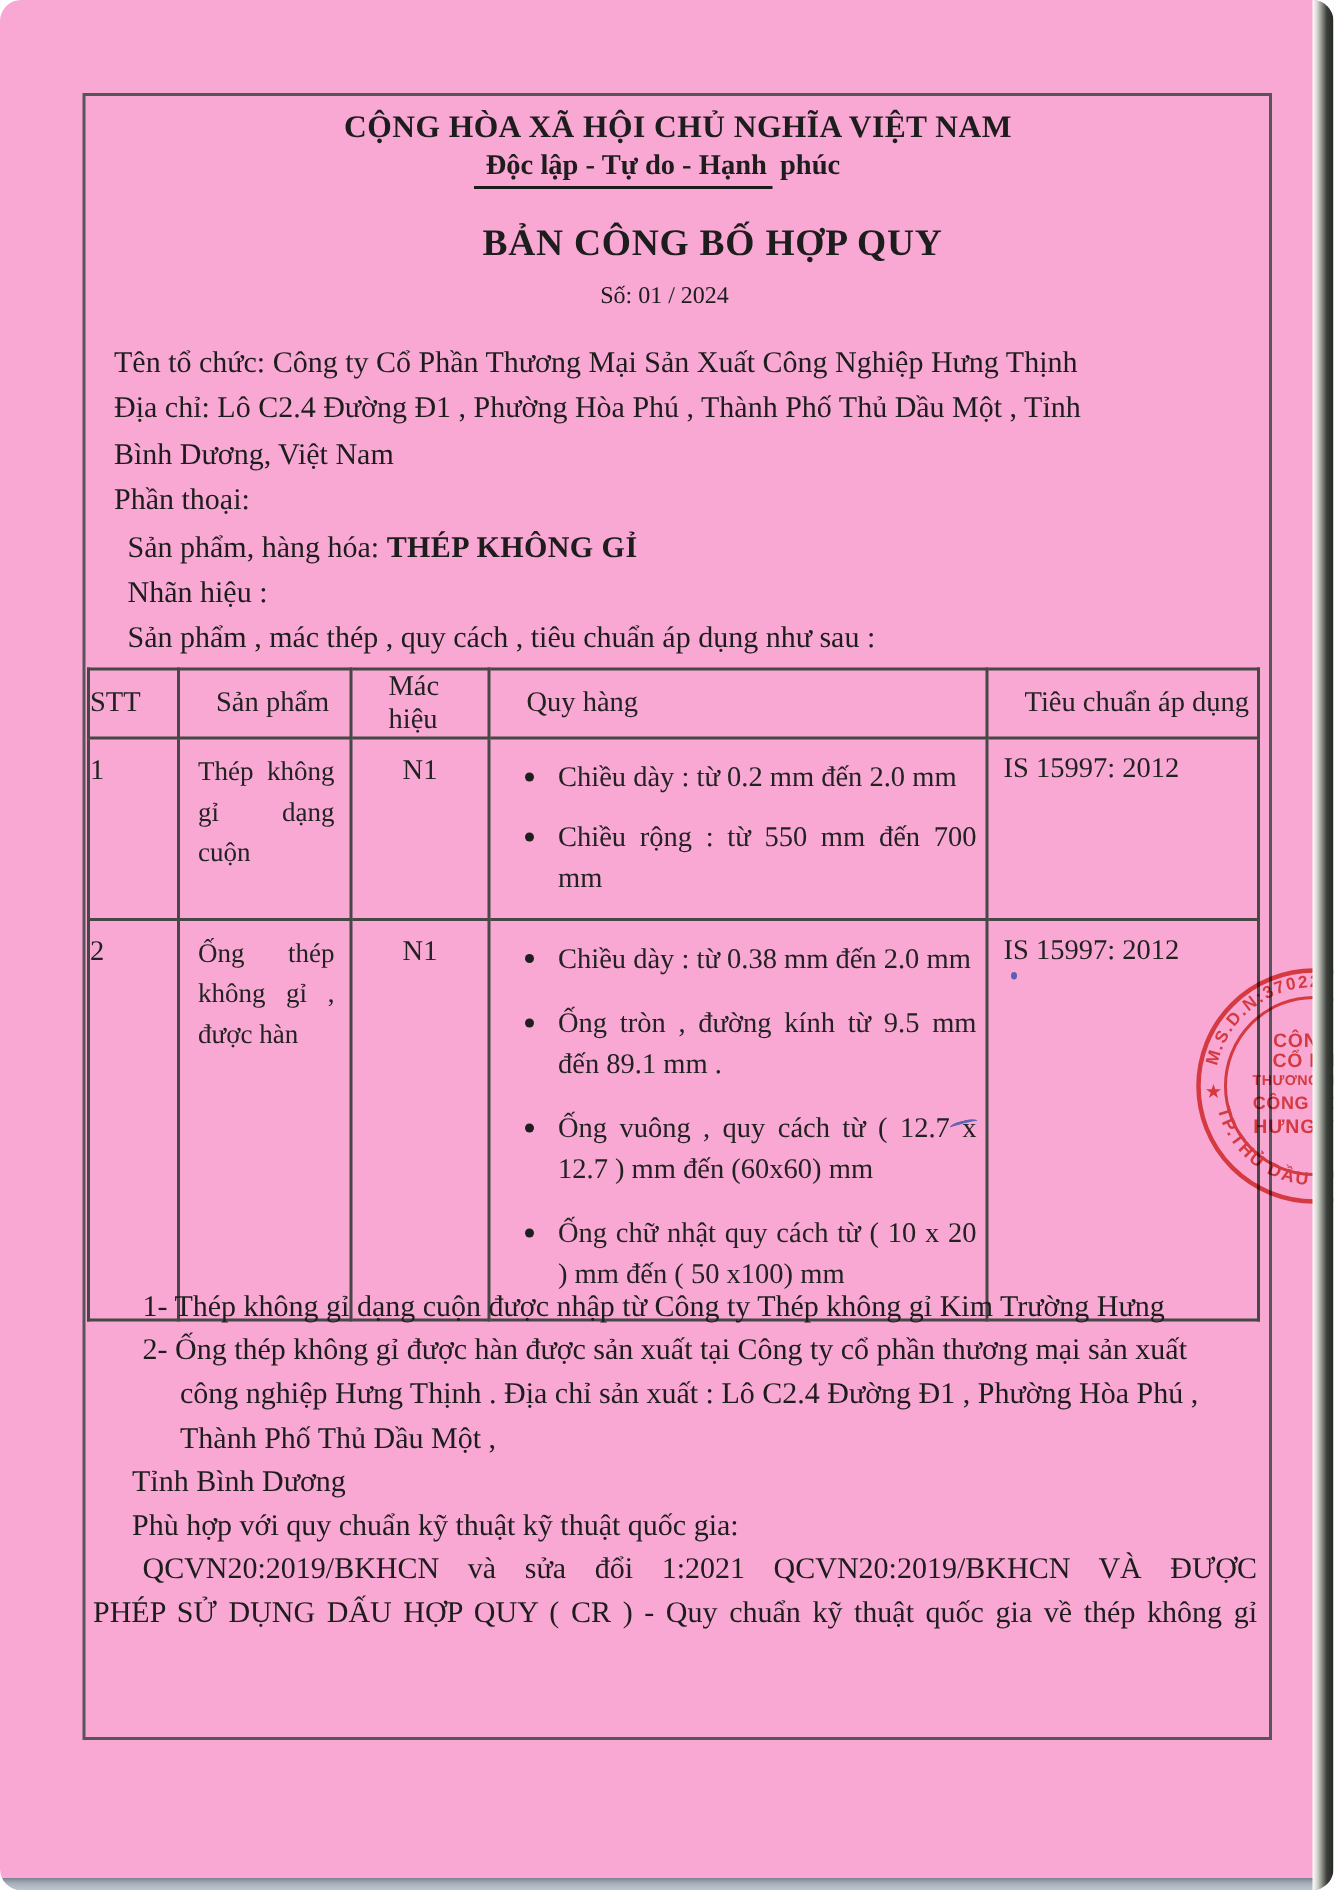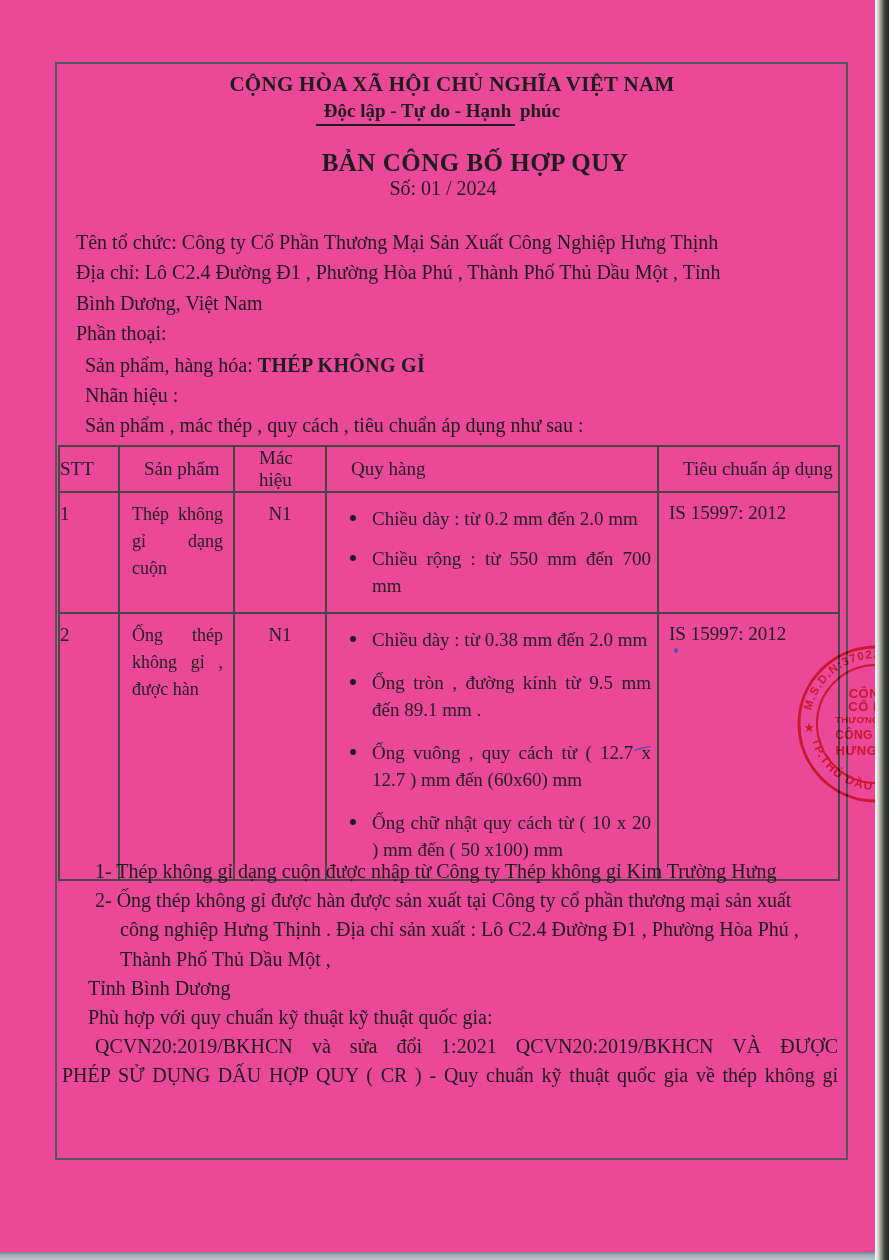--- a/index.html
+++ b/index.html
@@ -1,41 +1,42 @@
 <!DOCTYPE html>
 <html lang="vi" style="--stamp-color: #d6493e;"><head>
 <meta charset="utf-8">
 <style>
   :root { --stamp-color: #d6493e; --ink: #1d1d1d; --line: #474745; }
   * { margin: 0; padding: 0; box-sizing: border-box; }
   html,body { background:#ffffff; }
   .page {
     position: relative;
     width: 889px; height: 1260px;
-    background: #ec4899;
+    background: #f9a8d4;
     overflow: hidden;
     font-family: "Liberation Serif", "DejaVu Serif", serif;
     color: var(--ink);
+    border-radius: 14px;
   }
   .abs { position: absolute; }
 
   
   .border-frame {
     left: 55px; top: 62px;
     width: 793px; height: 1098px;
     border: 2px solid #56565a;
   }
 
   
   .vn-header { left: 57px; top: 72px; width: 790px; text-align: center; }
   .country { font-size: 21px; font-weight: bold; letter-spacing: .3px; }
   .motto { margin-top: 3px; font-size: 19px; font-weight: bold; transform: translateX(-14px); }
   .motto .underline { border-bottom: 2.5px solid #1c1c1c; padding: 0 4px 3px 8px; margin-top: 12px; }
   .doc-title { margin-top: 27px; font-size: 25px; font-weight: bold; letter-spacing: .5px; transform: translateX(23px); }
-  .doc-number { margin-top: 0; font-size: 20px; transform: translateX(-9px); }
+  .doc-number { margin-top: 12px; font-size: 16px; transform: translateX(-9px); }
 
   
   .org-block { left: 76px; top: 227px; width: 758px; font-size: 20px; line-height: 30.4px; }
   .product-block { left: 85px; top: 350px; width: 750px; font-size: 20px; line-height: 30px; }
   .product-name { font-weight: bold; letter-spacing: .3px; }
 
   
   table.spec-table {
     position: absolute; left: 58px; top: 445px;
     width: 780px; border-collapse: collapse;

